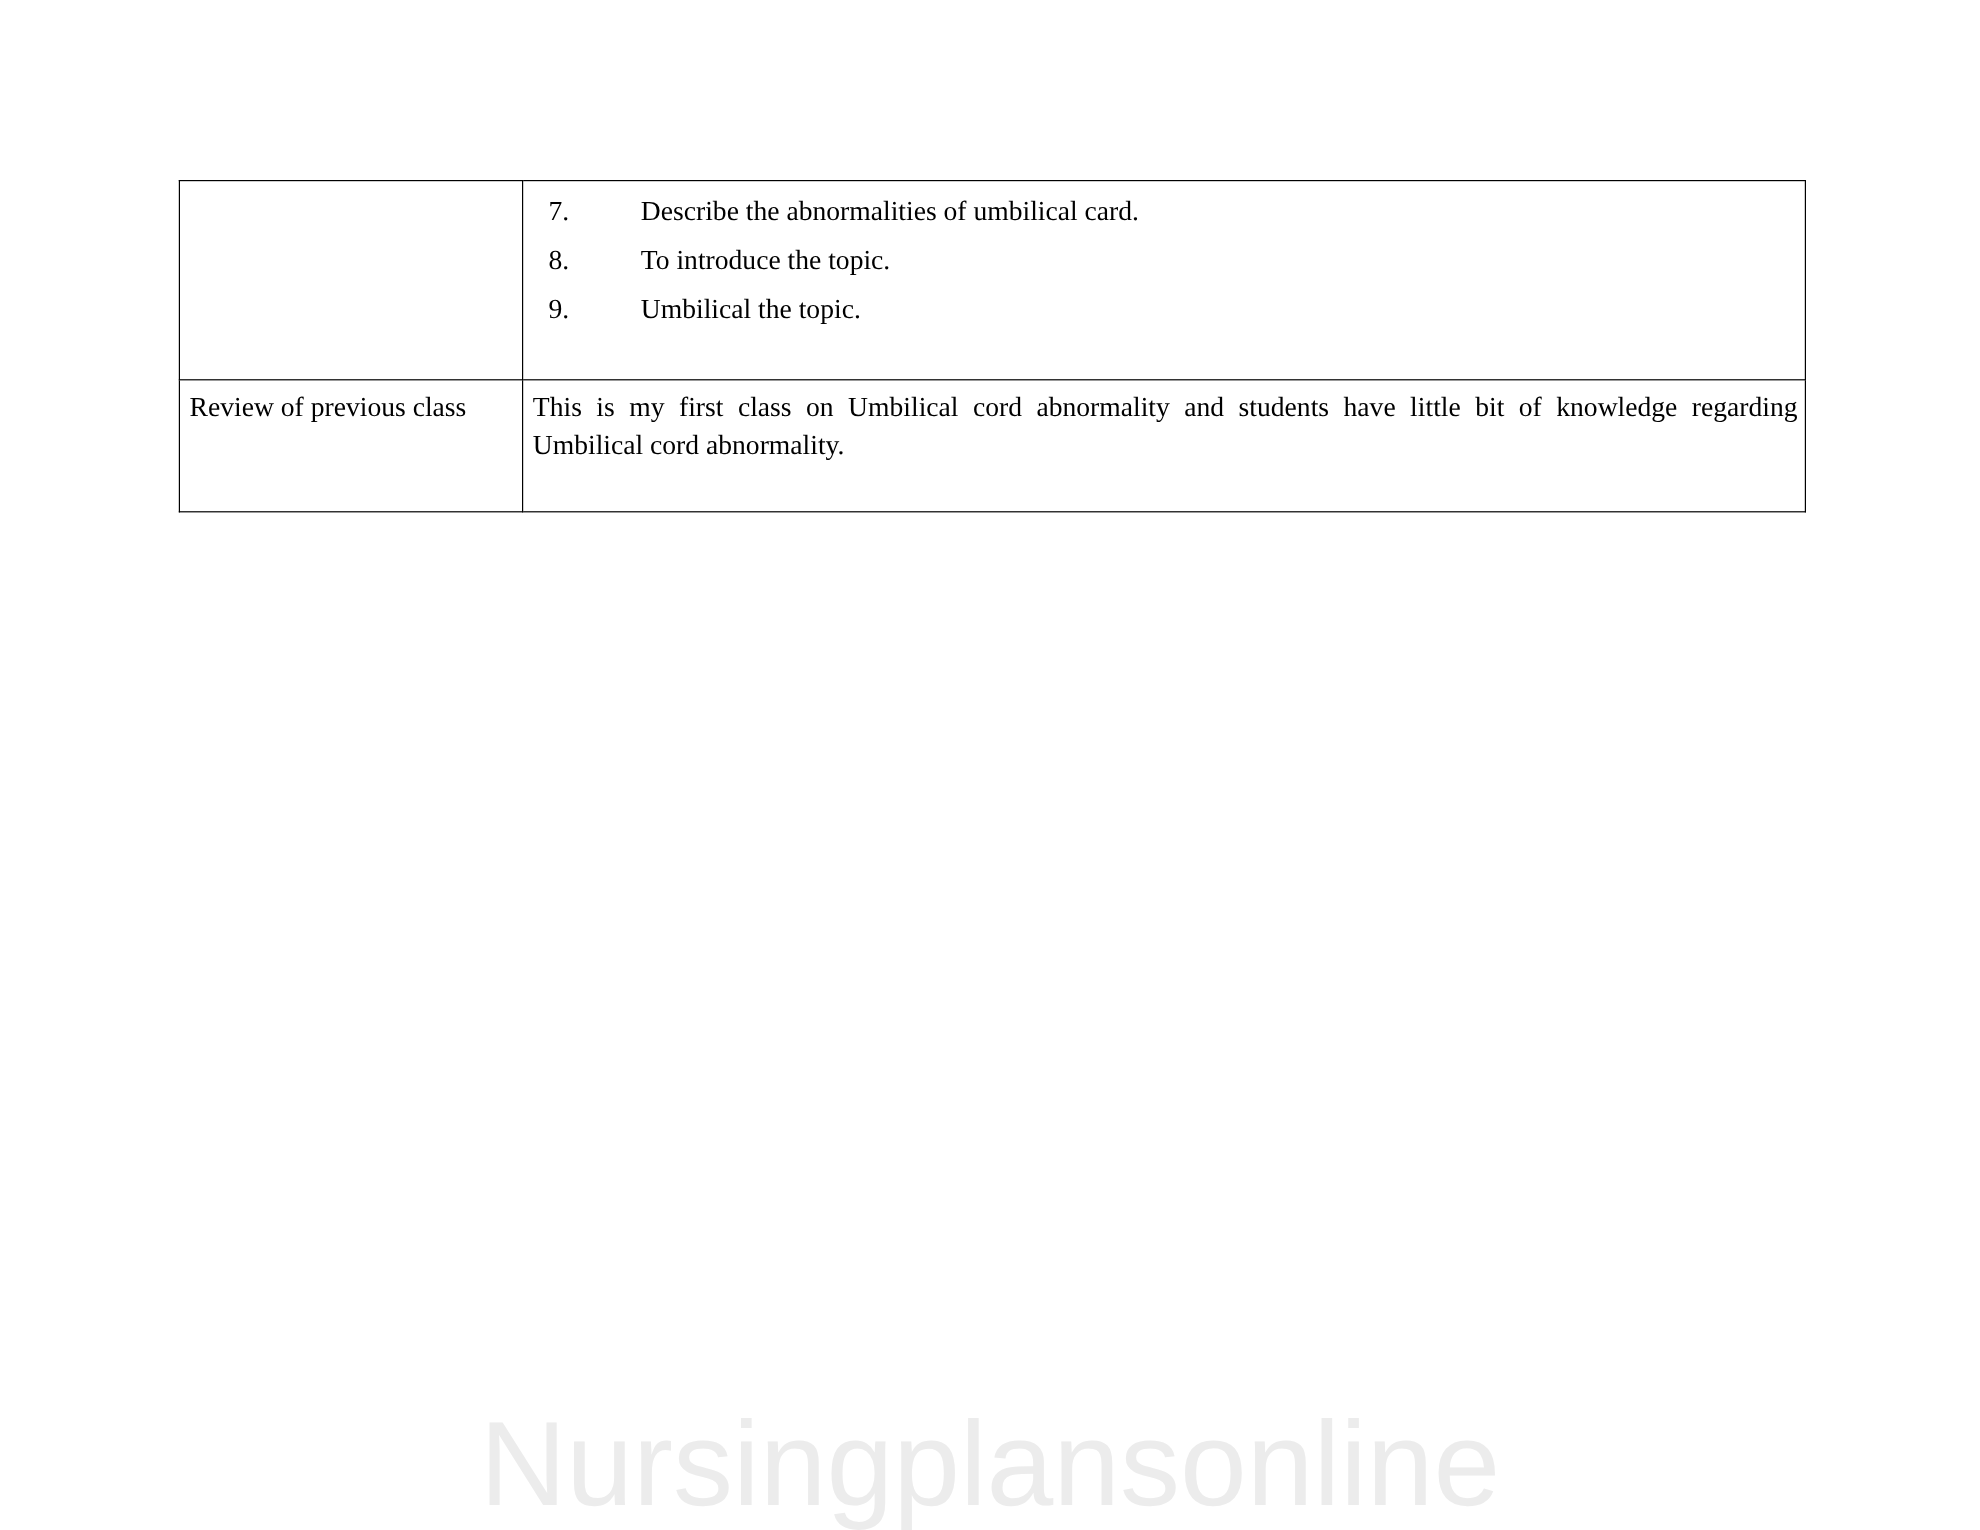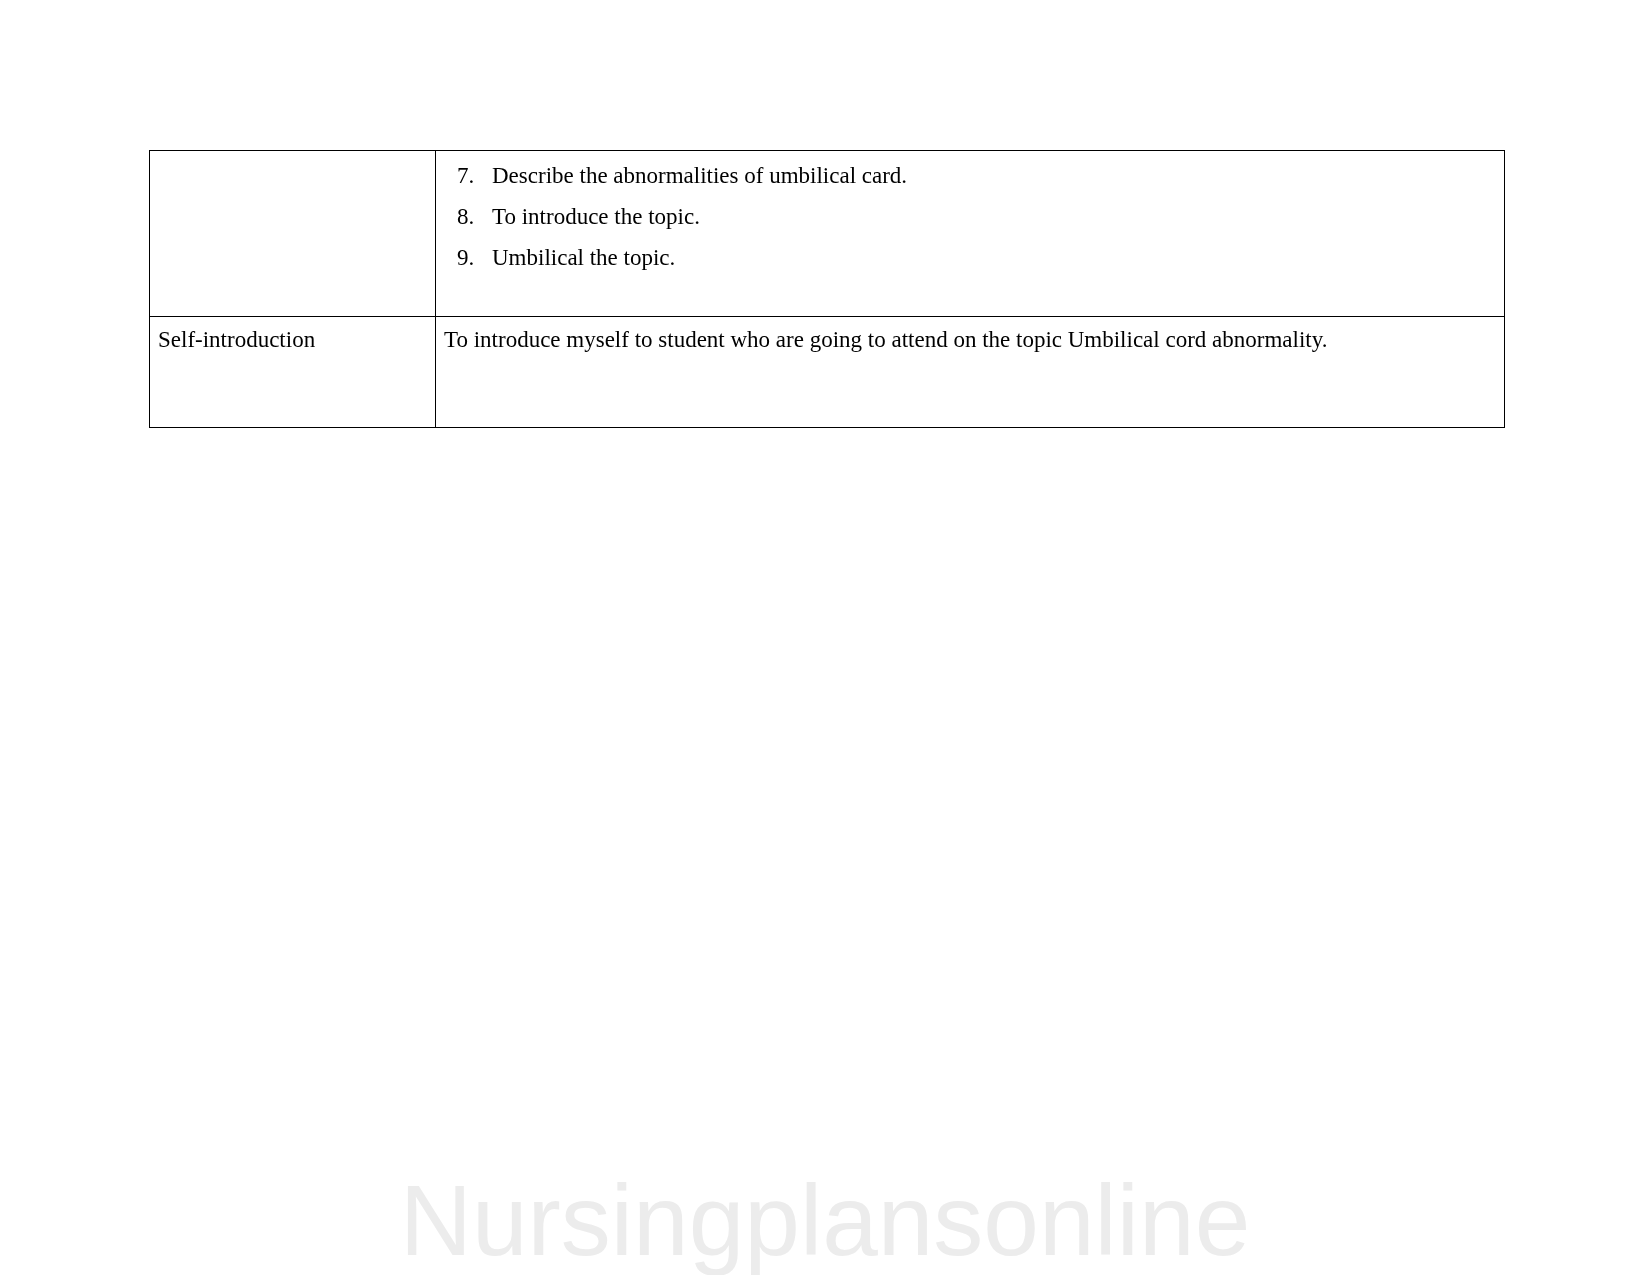--- a/index.html
+++ b/index.html
@@ -48,20 +48,21 @@
     display: flex;
     margin-bottom: 10px;
   }
   .li-num {
     display: inline-block;
     width: 35px;
     flex: 0 0 35px;
   }
   .li-text {
     flex: 1 1 auto;
+    margin-left: 42px;
   }
   .justified-line {
     text-align: justify;
     text-align-last: justify;
   }
   .plain-line {
     text-align: left;
   }
   .watermark {
     position: absolute;
@@ -100,25 +101,26 @@
               <span class="li-text">To introduce the topic.</span>
             </div>
             <div class="objective-item">
               <span class="li-num">9.</span>
               <span class="li-text">Umbilical the topic.</span>
             </div>
           </div>
         </td>
       </tr>
 
-
-      <tr class="row-introduction">
-        <td class="label-cell">Self-introduction</td>
+      <tr class="row-review">
+        <td class="label-cell">Review of previous class</td>
         <td>
-          <div class="plain-line">To introduce myself to student who are going to attend on the topic Umbilical cord abnormality.</div>
+          <div class="justified-line">This is my first class on Umbilical cord abnormality and students have little bit of knowledge regarding</div>
+          <div class="plain-line">Umbilical cord abnormality.</div>
         </td>
       </tr>
+
     </tbody>
   </table>
 
   <div class="watermark" style="color: rgb(236, 236, 236);">Nursingplansonline</div>
 
 </div>
 
 </body></html>

